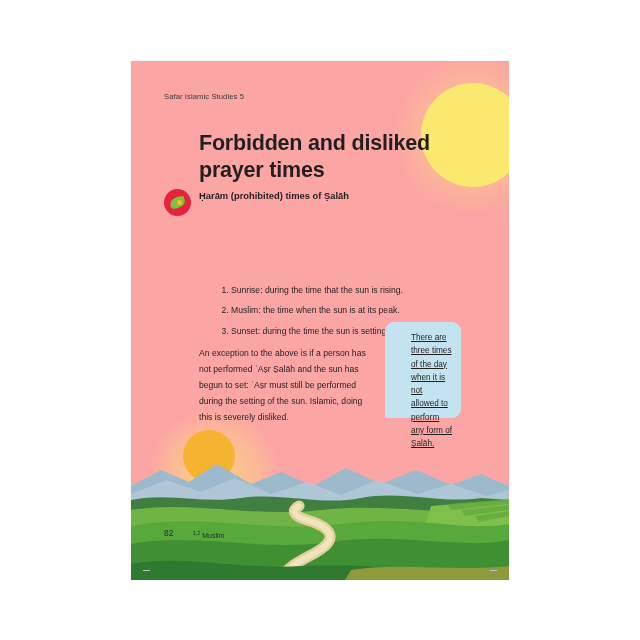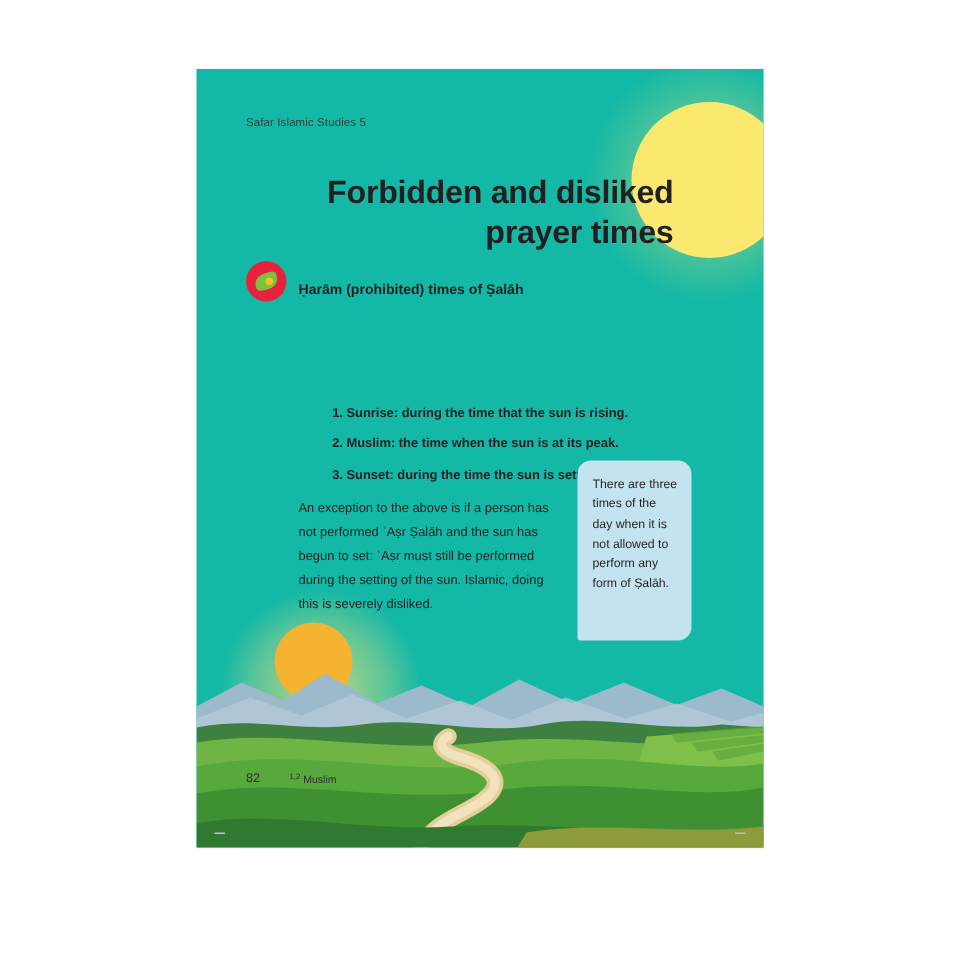--- a/index.html
+++ b/index.html
@@ -7,24 +7,24 @@
     padding: 0;
     width: 640px;
     height: 640px;
     background: #ffffff;
     font-family: "Liberation Sans", sans-serif;
   }
 
   #page {
     position: absolute;
     left: 131px;
-    top: 46px;
+    top: 61px;
     width: 378px;
     height: 519px;
-    background: #14b8a6;
+    background: #fca5a5;
     overflow: hidden;
     box-shadow: 0 0 1px rgba(0,0,0,0.18);
   }
 
   
   .sun-big {
     position: absolute;
     right: -16px;
     top: 22px;
     width: 104px;
@@ -84,21 +84,20 @@
   .title {
     position: absolute;
     left: 68px;
     top: 55px;
     width: 250px;
     font-size: 21.5px;
     line-height: 1.22;
     font-weight: bold;
     color: #231f20;
     letter-spacing: -0.2px;
-    text-align: right;
   }
 
   
   .badge {
     position: absolute;
     left: 33px;
     top: 128px;
     width: 27px;
     height: 27px;
     border-radius: 50%;
@@ -126,21 +125,20 @@
   }
 
   .section-head {
     position: absolute;
     left: 68px;
     top: 129px;
     width: 260px;
     font-size: 9.4px;
     font-weight: bold;
     color: #231f20;
-    margin-top: 12px;
   }
 
   .para1 {
     position: absolute;
     left: 68px;
     top: 151px;
     width: 248px;
     font-size: 8.6px;
     line-height: 1.85;
     color: #231f20;
@@ -149,47 +147,47 @@
   ol.times {
     position: absolute;
     left: 82px;
     top: 222px;
     width: 240px;
     margin: 0;
     padding: 0 0 0 18px;
     font-size: 8.6px;
     line-height: 1.85;
     color: #231f20;
-    font-weight: bold;
   }
   ol.times li { margin: 0 0 4.5px 0; }
 
   .para2 {
     position: absolute;
     left: 68px;
     top: 285px;
     width: 176px;
     font-size: 8.6px;
     line-height: 1.85;
     color: #231f20;
   }
 
   .callout {
     position: absolute;
     left: 254px;
     top: 261px;
     width: 76px;
-    height: 120px;
+    height: 96px;
     background: #c4e3f0;
     border-radius: 9px 9px 9px 2px;
-    padding: 9px 9px 0 10px;
+    padding: 9px 9px 0 26px;
     box-sizing: border-box;
     font-size: 8.2px;
     line-height: 1.62;
     color: #231f20;
+    text-decoration: underline;
   }
 
   .folio {
     position: absolute;
     left: 33px;
     bottom: 42px;
     font-size: 8.4px;
     color: #2b2b2b;
   }
   .footnote {

